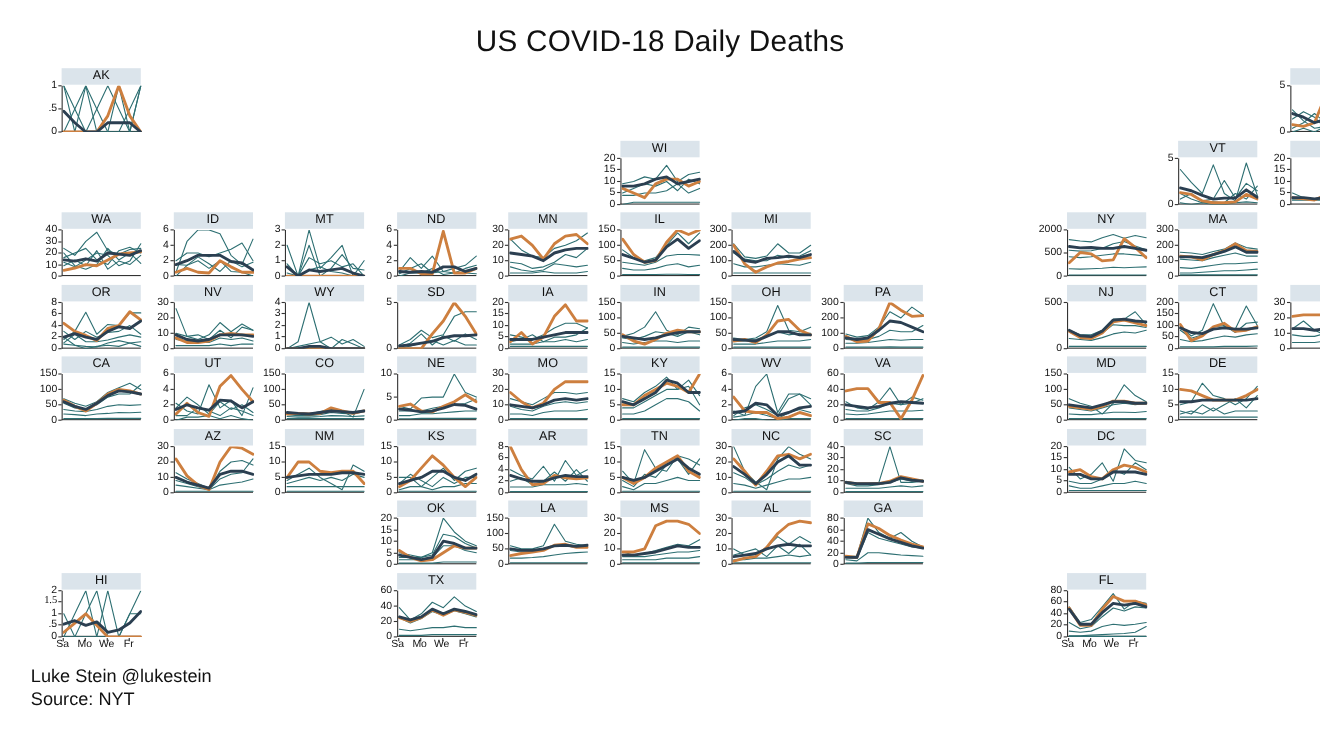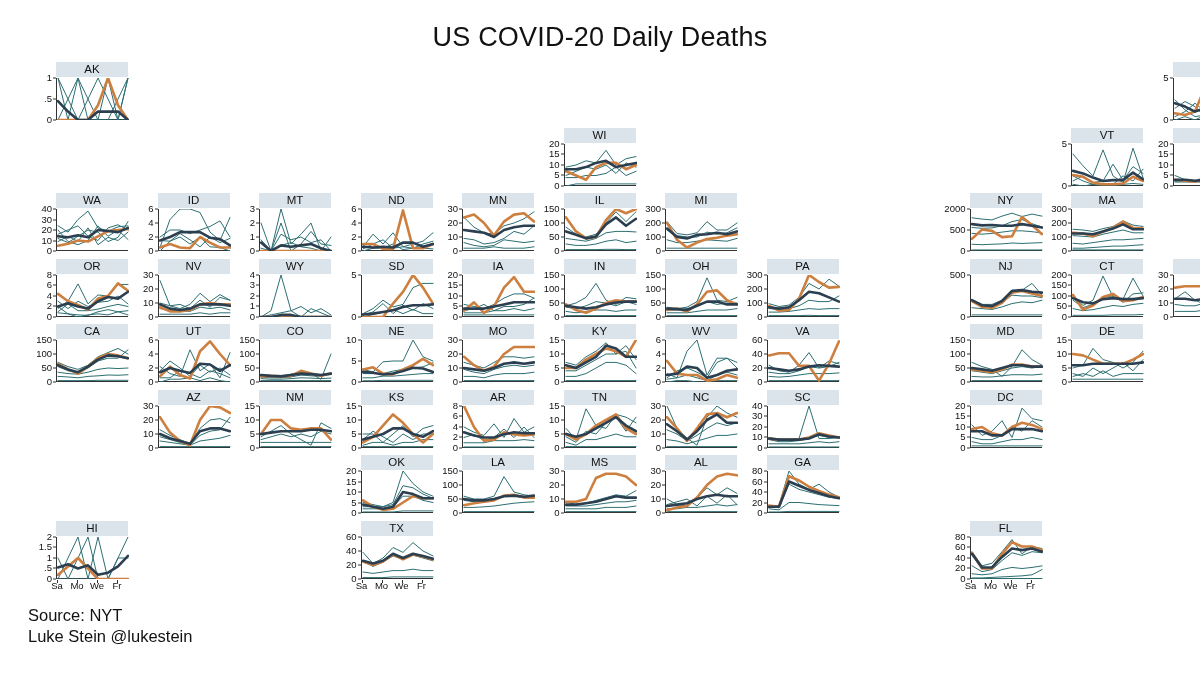--- a/index.html
+++ b/index.html
@@ -39,21 +39,21 @@
   }
   .xtickmark{ position:absolute; top:-1px; width:1px; height:3px; background:#333; }
   #source{
     position:absolute; left:28px; top:605px; font-size:16.5px; line-height:21px; color:#111;
   }
   #source div{ white-space:nowrap; }
 </style>
 </head>
 <body>
 
-<div id="title">US COVID-20 Daily Deaths</div>
+<div id="title">US COVID-18 Daily Deaths</div>
 
 <div id="panels">
     <div class="panel" style="left: 28px; top: 62px;">
       <div class="hdr">AK</div>
       <div class="yticks">
         <span style="top: 42px;">0</span>
         <div class="ytickmark" style="top: 42px;"></div>
         <span style="top: 21px;">.5</span>
         <div class="ytickmark" style="top: 21px;"></div>
         <span style="top: 0px;">1</span>
@@ -1226,21 +1226,21 @@
     </div>
     <div class="panel" style="left: 28px; top: 520.5px;">
       <div class="hdr">HI</div>
       <div class="yticks">
         <span style="top: 42px;">0</span>
         <div class="ytickmark" style="top: 42px;"></div>
         <span style="top: 31.5px;">.5</span>
         <div class="ytickmark" style="top: 31.5px;"></div>
         <span style="top: 21px;">1</span>
         <div class="ytickmark" style="top: 21px;"></div>
-        <span style="top: 10.5px;">1.5</span>
+        <span style="top: 10.5px; font-family: Liberation Serif, serif;">1.5</span>
         <div class="ytickmark" style="top: 10.5px;"></div>
         <span style="top: 0px;">2</span>
         <div class="ytickmark" style="top: 0px;"></div>
       </div>
       <div class="plot">
         <svg width="72" height="42" viewBox="0 0 72 42">
           <polyline points="1.00,42.00 11.00,21.00 21.00,0.00 31.00,42.00 41.00,0.00 51.00,42.00 61.00,21.00 71.00,0.00" fill="none" stroke="#2d6f72" stroke-width="1" stroke-linejoin="round" stroke-linecap="round"></polyline>
           <polyline points="1.00,21.00 11.00,42.00 21.00,21.00 31.00,0.00 41.00,42.00 51.00,42.00 61.00,21.00 71.00,21.00" fill="none" stroke="#2d6f72" stroke-width="1" stroke-linejoin="round" stroke-linecap="round"></polyline>
           <polyline points="1.00,42.00 11.00,42.00 21.00,42.00 31.00,42.00 41.00,42.00 51.00,42.00 61.00,42.00 71.00,42.00" fill="none" stroke="#2d6f72" stroke-width="1" stroke-linejoin="round" stroke-linecap="round"></polyline>
           <polyline points="1.00,37.80 11.00,29.40 21.00,21.00 31.00,31.50 41.00,42.00 51.00,42.00 61.00,42.00 71.00,42.00" fill="none" stroke="#cd7f3f" stroke-width="2.6" stroke-linejoin="round" stroke-linecap="round"></polyline>
@@ -1254,15 +1254,15 @@
         <div class="xtickmark" style="left: 21px;"></div>
         <span style="left: 41px;">We</span>
         <div class="xtickmark" style="left: 41px;"></div>
         <span style="left: 61px;">Fr</span>
         <div class="xtickmark" style="left: 61px;"></div>
       </div>
     </div>
   </div>
 
 <div id="source">
+  <div>Luke Stein @lukestein</div>
   <div>Source: NYT</div>
-  <div>Luke Stein @lukestein</div>
 </div>
 
 </body></html>

